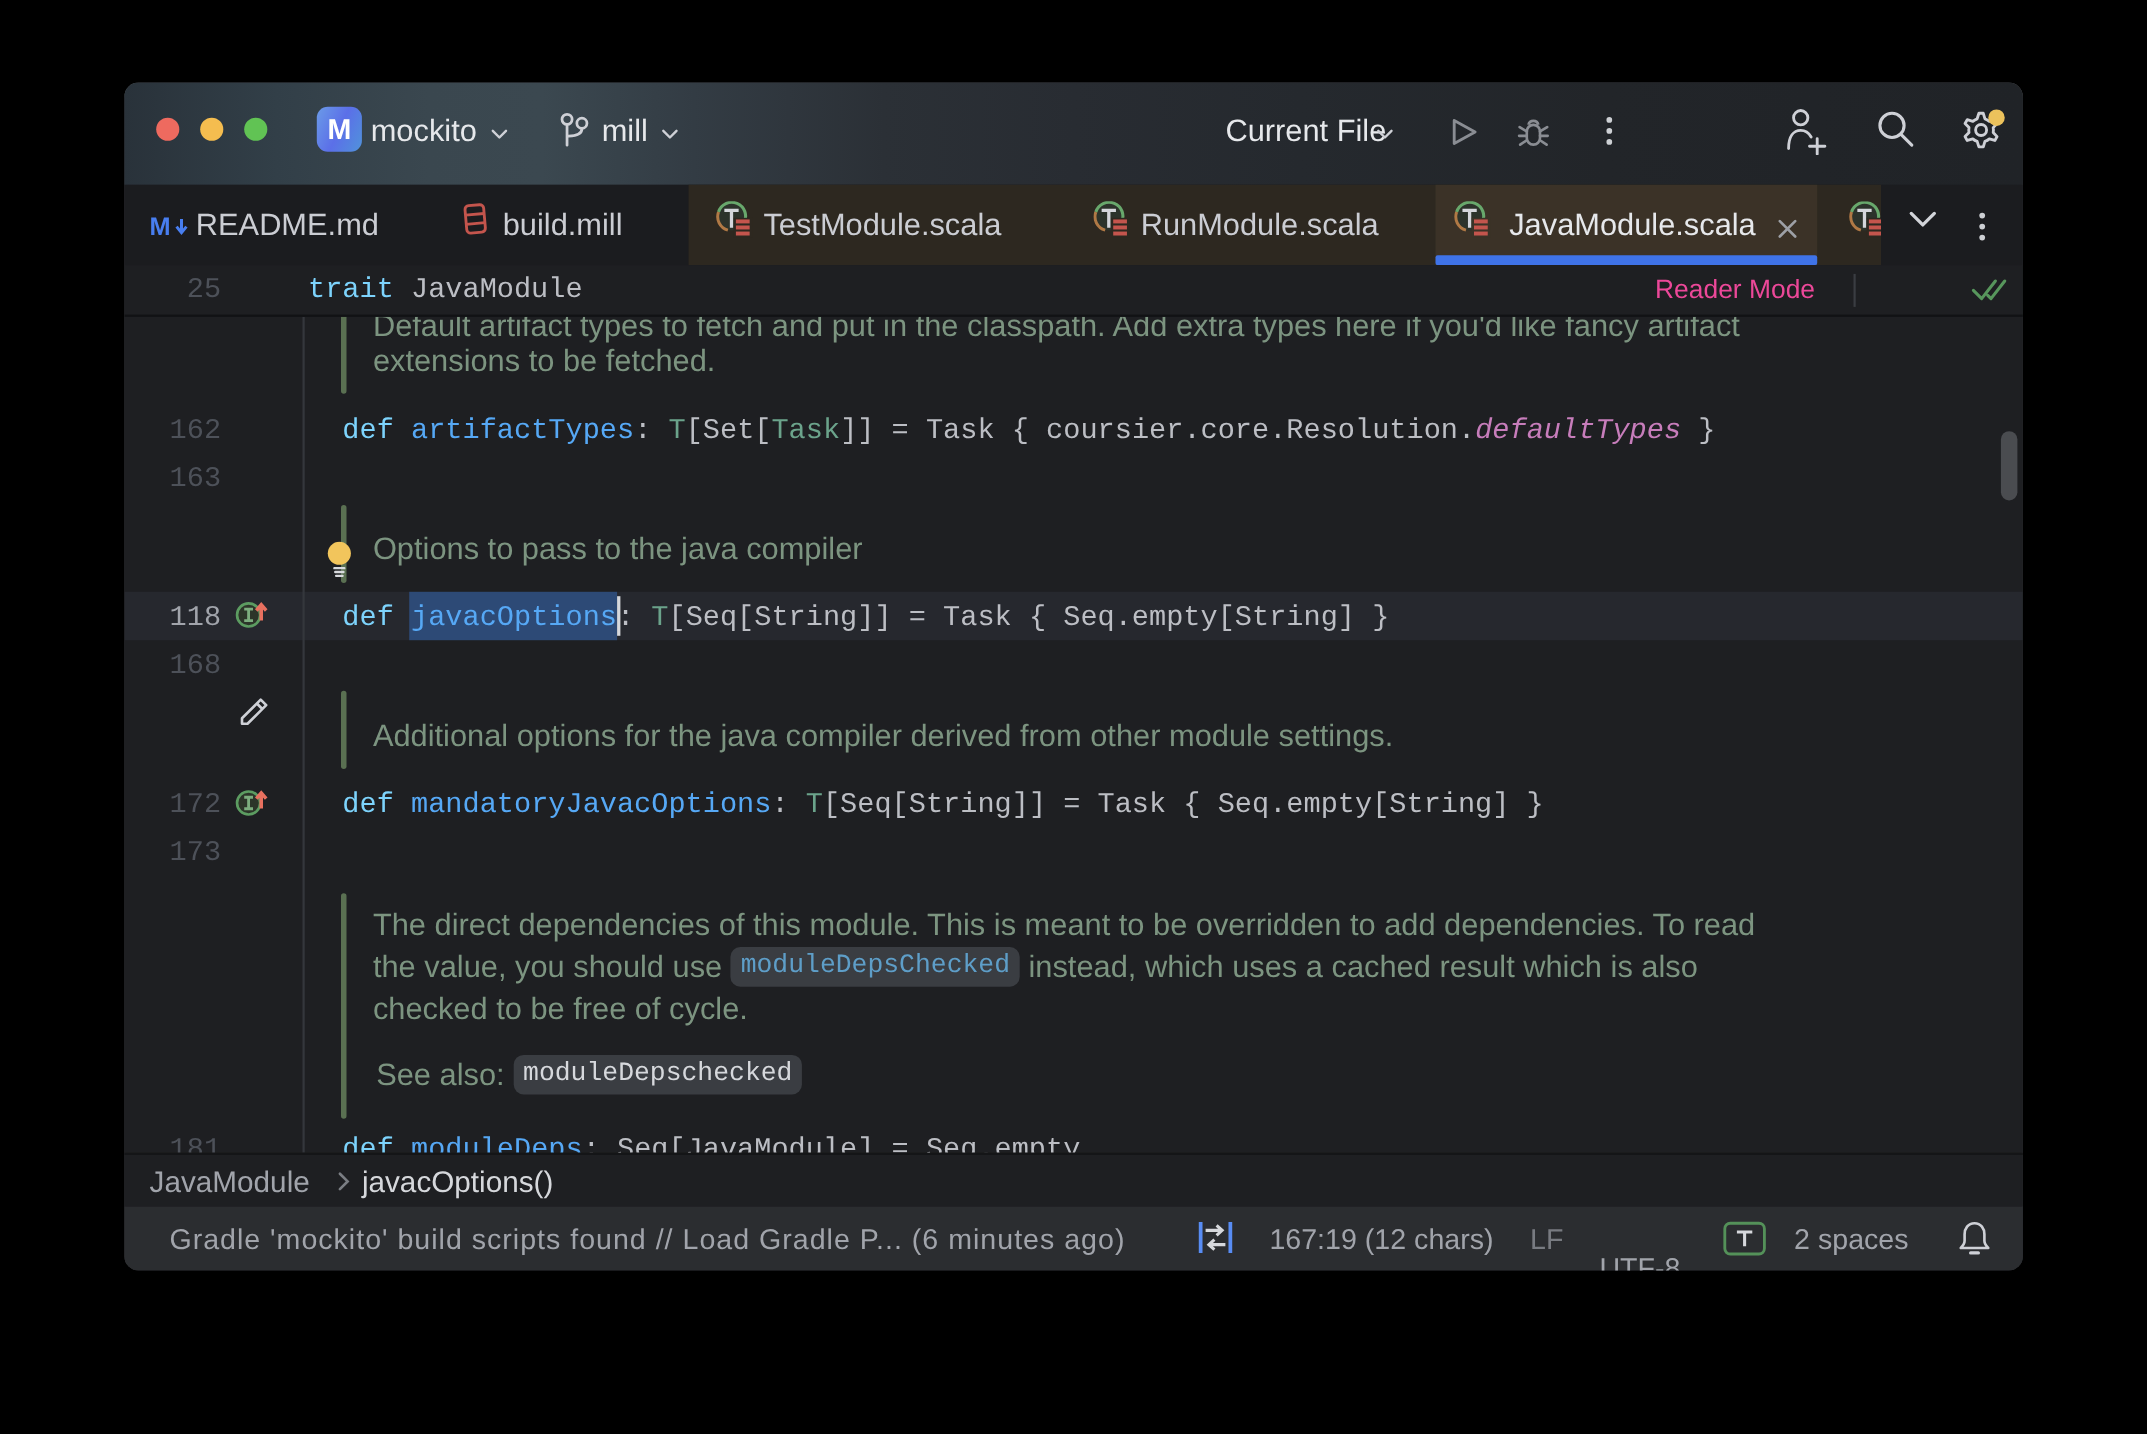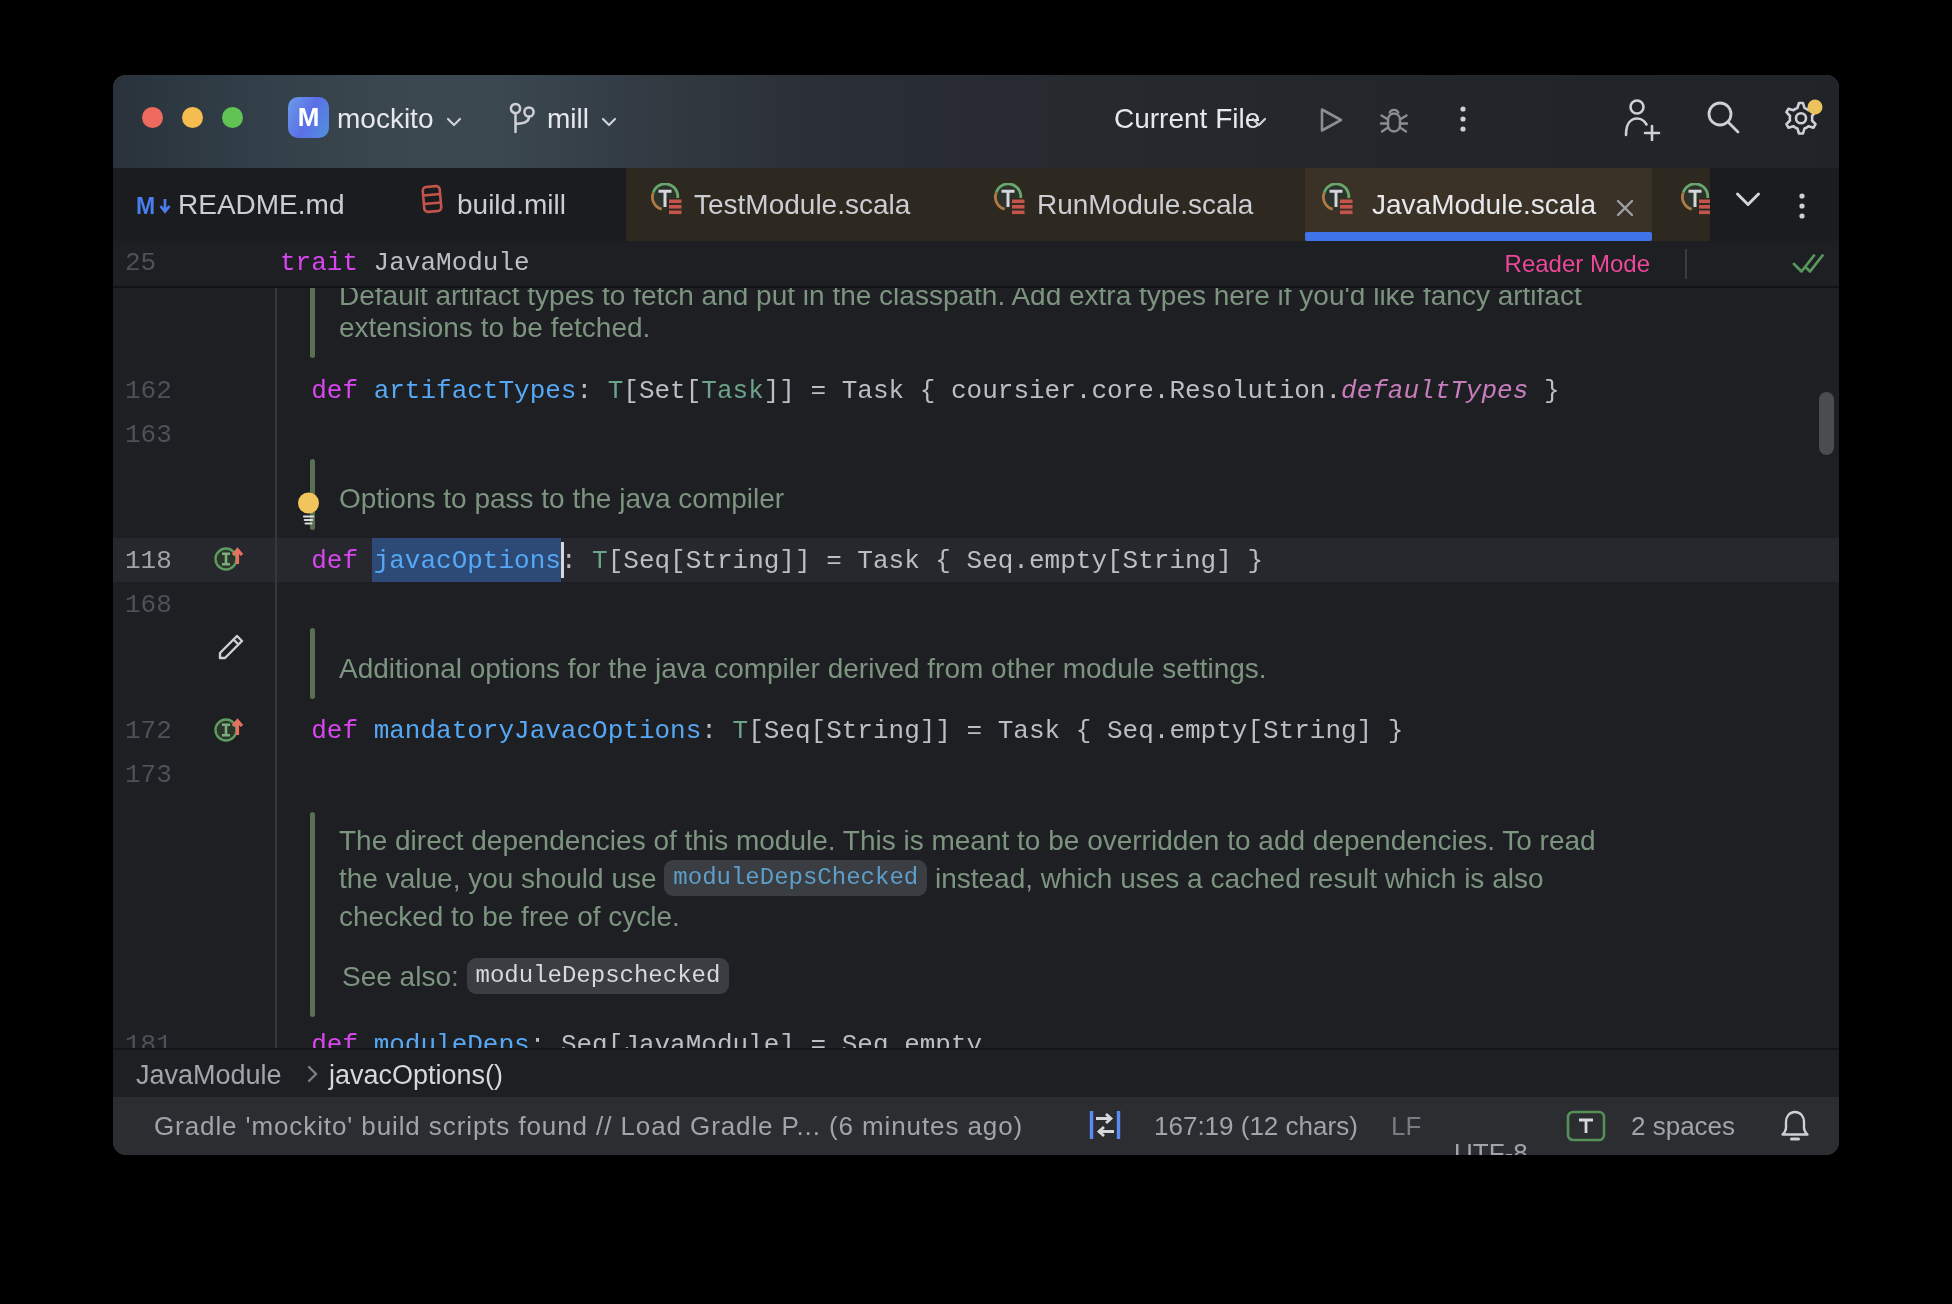--- a/index.html
+++ b/index.html
@@ -25,25 +25,25 @@
 
 #tabbar { position:absolute; left:0; top:93px; width:100%; height:73px; background:#1B1C1F; }
 #brown { position:absolute; left:513px; top:0; width:1084px; height:73px; background:#2D2820; }
 #seltab { position:absolute; left:1192px; top:0; width:347px; height:73px; background:#3B3227; }
 #tabuline { position:absolute; left:1192px; top:64px; width:347px; height:9px; background:#3F73E8; border-radius:2px; }
 .tablbl { position:absolute; top:20px; height:34px; line-height:34px; font-size:28px; color:#CBCDD3; }
 
 #editor { position:absolute; left:0; top:166px; width:100%; height:807px; background:#1E1F22; overflow:hidden; }
 #caretrow { position:absolute; left:0; top:297px; width:100%; height:44px; background:#26282E; }
 #indent { position:absolute; left:162px; top:47px; width:2px; height:760px; background:#34373C; }
-.lnum { position:absolute; width:76px; text-align:left; font-family:"Liberation Mono", monospace; font-size:26px; color:#4D5159; height:44px; line-height:44px; left:12px; }
+.lnum { position:absolute; width:76px; text-align:right; font-family:"Liberation Mono", monospace; font-size:26px; color:#4D5159; height:44px; line-height:44px; left:12px; }
 .code { position:absolute; font-family:"Liberation Mono", monospace; font-size:26px; color:#BCBEC4; white-space:pre; height:44px; line-height:44px; }
 .doc { position:absolute; font-size:28px; color:#7C9480; height:38px; line-height:38px; white-space:pre; }
 .gbar { position:absolute; left:197px; width:5px; background:#5A7052; border-radius:2.5px; }
-.kw { color:#d946ef; } .fn { color:#56A8F5; } .tl { color:#6BA38B; } .pu { color:#C77DBB; font-style:italic; }
+.kw { color:#7dd3fc; } .fn { color:#56A8F5; } .tl { color:#6BA38B; } .pu { color:#C77DBB; font-style:italic; }
 .chip { display:inline-block; background:#3A3D42; border-radius:9px; font-family:"Liberation Mono", monospace; height:36px; line-height:36px; vertical-align:4px; }
 #sticky { position:absolute; left:0; top:0; width:100%; height:47px; background:#1E1F22; border-bottom:2px solid #111214; }
 #rmode { position:absolute; right:189px; top:6px; font-size:24px; color:#ec4899; height:34px; line-height:34px; }
 #rsep { position:absolute; right:152px; top:8px; width:2px; height:30px; background:#3A3D42; }
 #scrollbar { position:absolute; left:1706px; top:151px; width:15px; height:63px; background:#4A4C50; border-radius:8px; }
 
 #crumbs { position:absolute; left:0; top:973px; width:100%; height:49px; background:#1E1F22; border-top:2px solid #141517; }
 
 #status { position:absolute; left:0; top:1022px; width:100%; height:58px; background:#2B2D30; }
 #status .s { position:absolute; top:13px; height:32px; line-height:32px; font-size:26px; color:#A1A4AB; }

